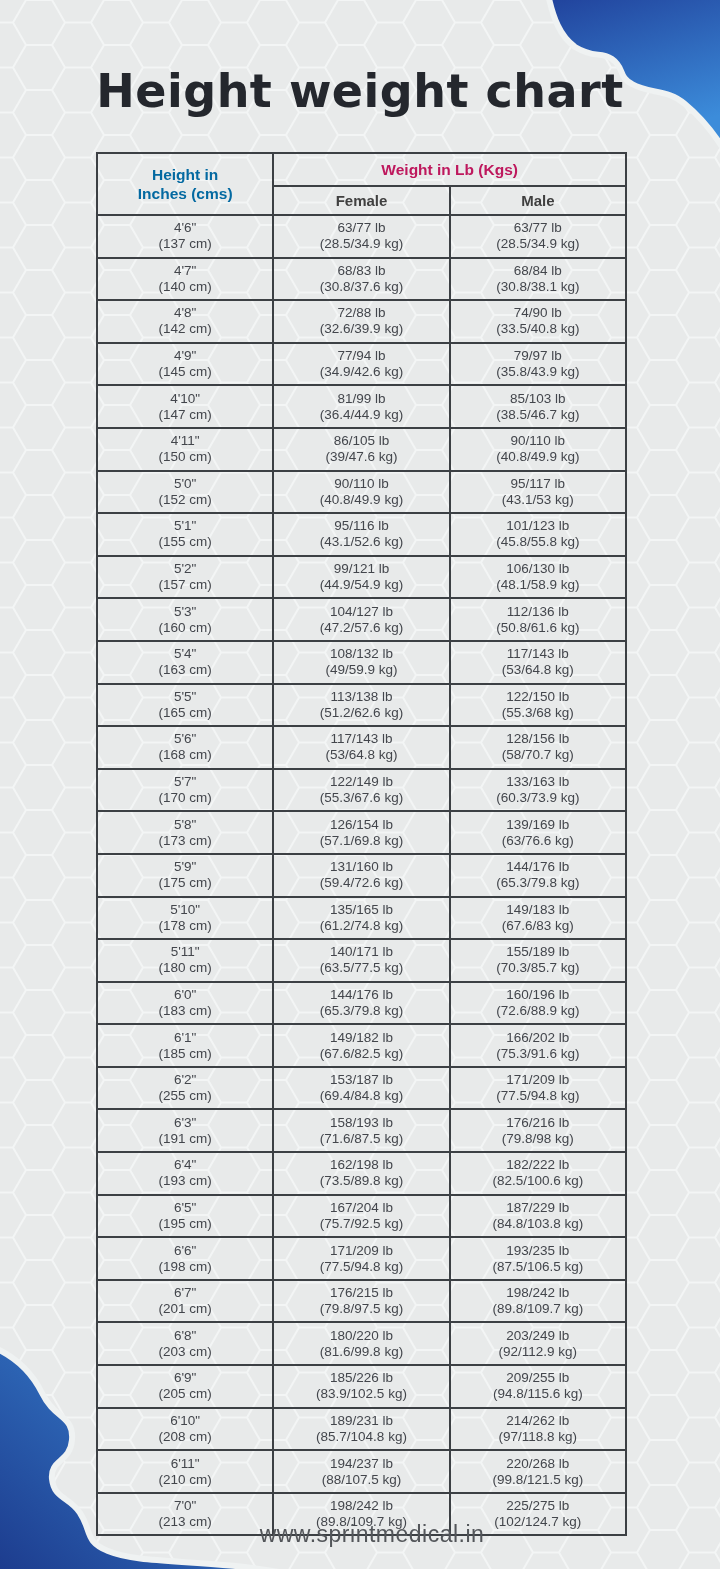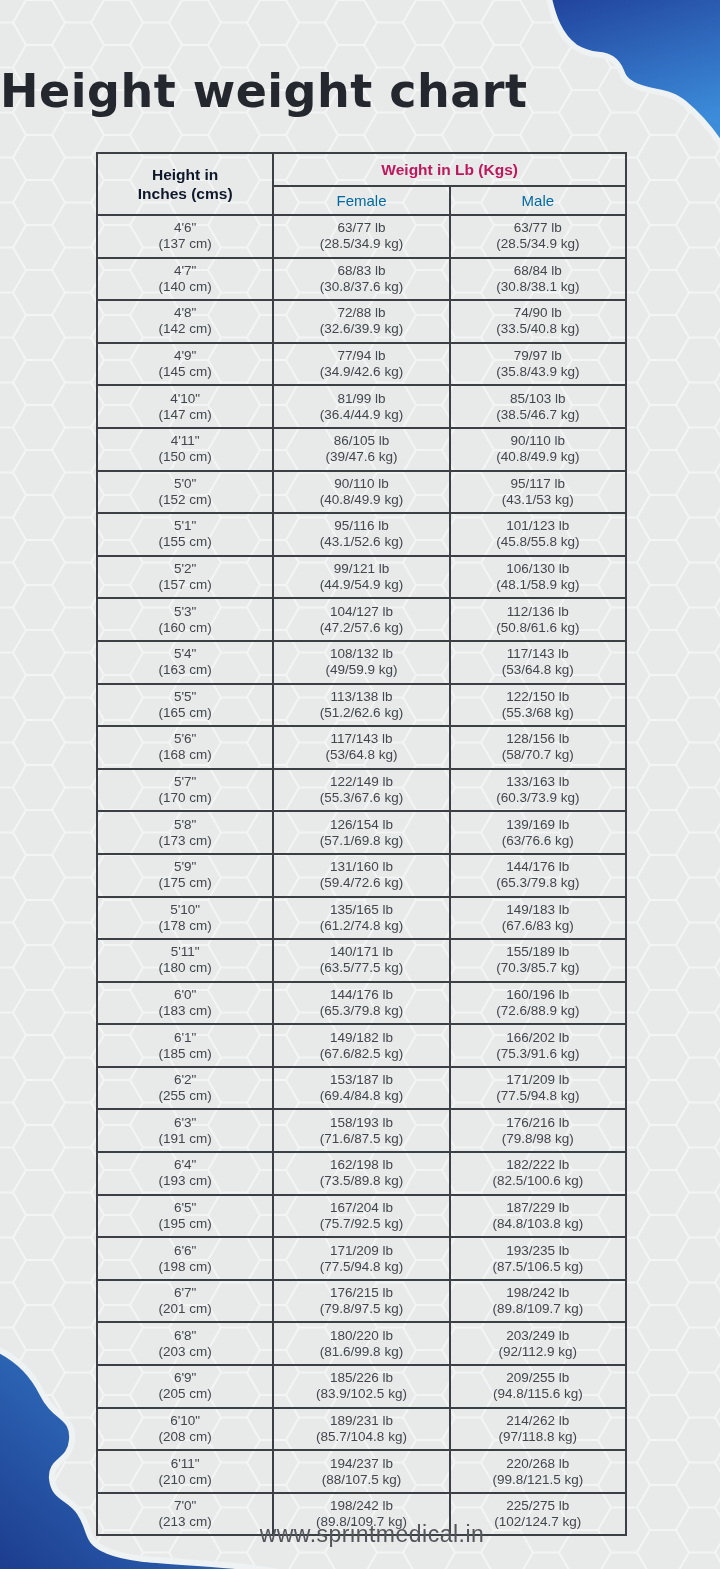--- a/index.html
+++ b/index.html
@@ -7,37 +7,37 @@
     position:relative; width:720px; height:1569px; margin:0 auto;
     background:#e8eaea; overflow:hidden;
     font-family:"Liberation Sans", sans-serif;
   }
   .hex-bg { position:absolute; left:0; top:0; }
   .blob { position:absolute; }
   .blob-tr { right:0; top:0; }
   .blob-bl { left:0; top:1345px; }
   .title {
     position:absolute; top:64px; left:0; width:100%;
-    font-size:46px; font-weight:bold;
+    text-align:center; font-size:46px; font-weight:bold;
     color:#24272d; font-family:"DejaVu Sans", sans-serif;
     letter-spacing:0.5px;
   }
   .hw-table {
     position:absolute; left:96px; top:152px; width:531px;
     border-collapse:collapse; table-layout:fixed;
     color:#3f434a; background:transparent;
   }
   .hw-table th, .hw-table td {
     border:2px solid #3c4044; padding:0; text-align:center;
     vertical-align:middle;
   }
   .hw-table col { width:33.33%; }
-  th.h-head { font-size:15.5px; line-height:19px; font-weight:bold; color:#0f172a; }
+  th.h-head { font-size:15.5px; line-height:19px; font-weight:bold; color:#0369a1; }
   th.w-head { font-size:15.5px; height:31px; font-weight:bold; color:#be185d; }
-  th.g-head { font-size:15px; height:27px; font-weight:normal; color:#0369a1;margin-top:36px; }
+  th.g-head { font-size:15px; height:27px; font-weight:bold; color:#404040;margin-top:36px; }
   .hw-table tbody td { height:40.6px; font-size:13.5px; }
   .cell-l1, .cell-l2 { line-height:16px; color:#43464c; }
   .footer {
     position:absolute; top:1521px; left:0; width:100%;
     text-align:center; font-size:23px; color:#53565a;
     letter-spacing:0.5px;
     padding-left:12px;
   }
 </style>
 </head>

